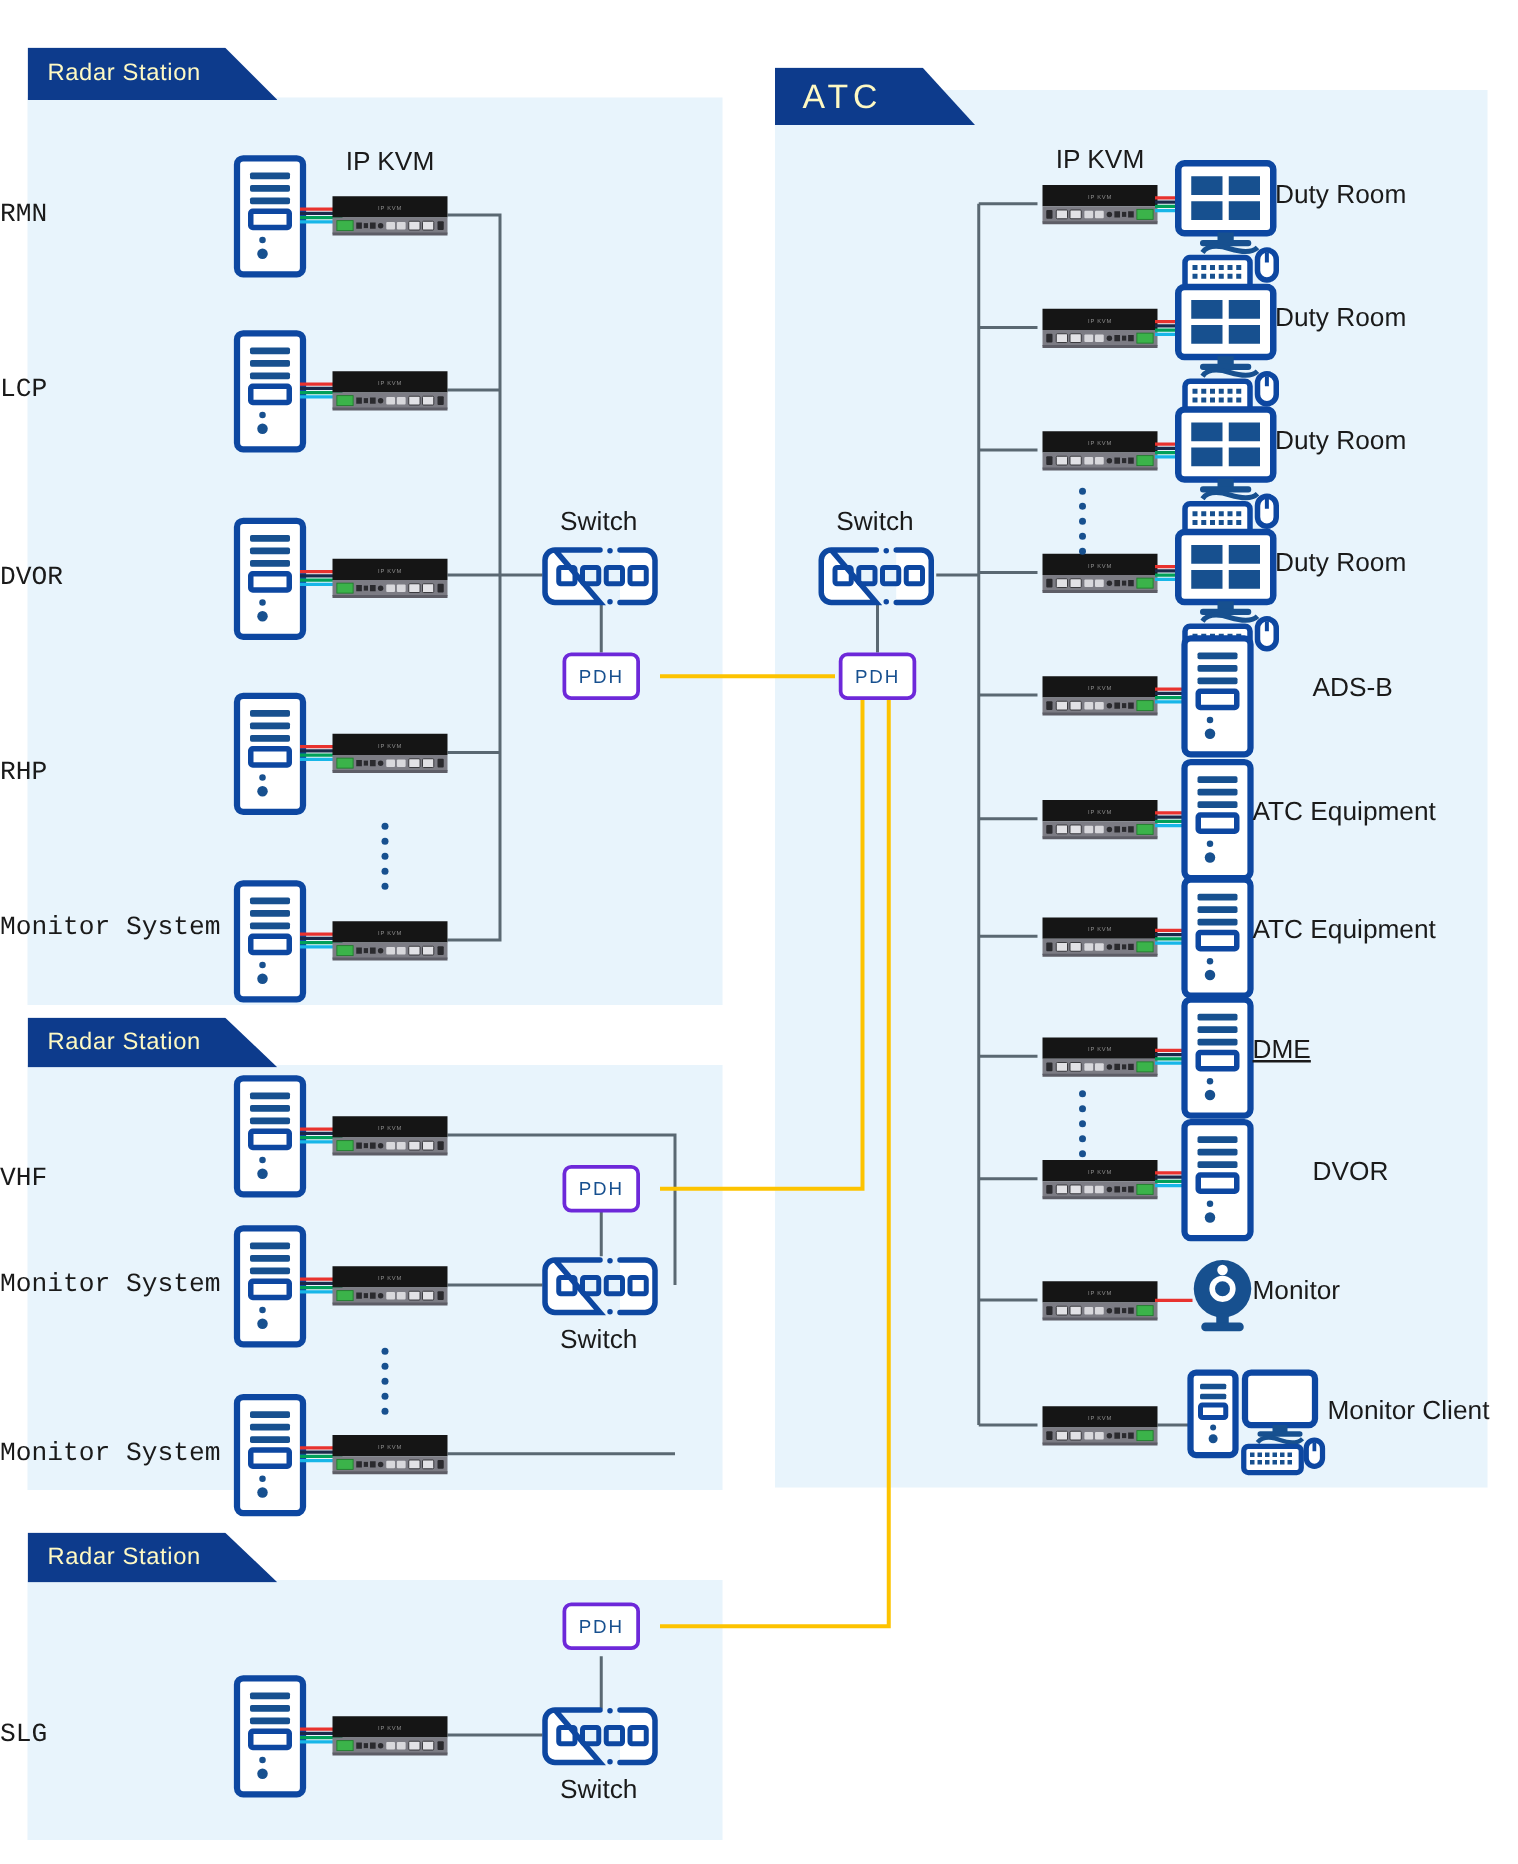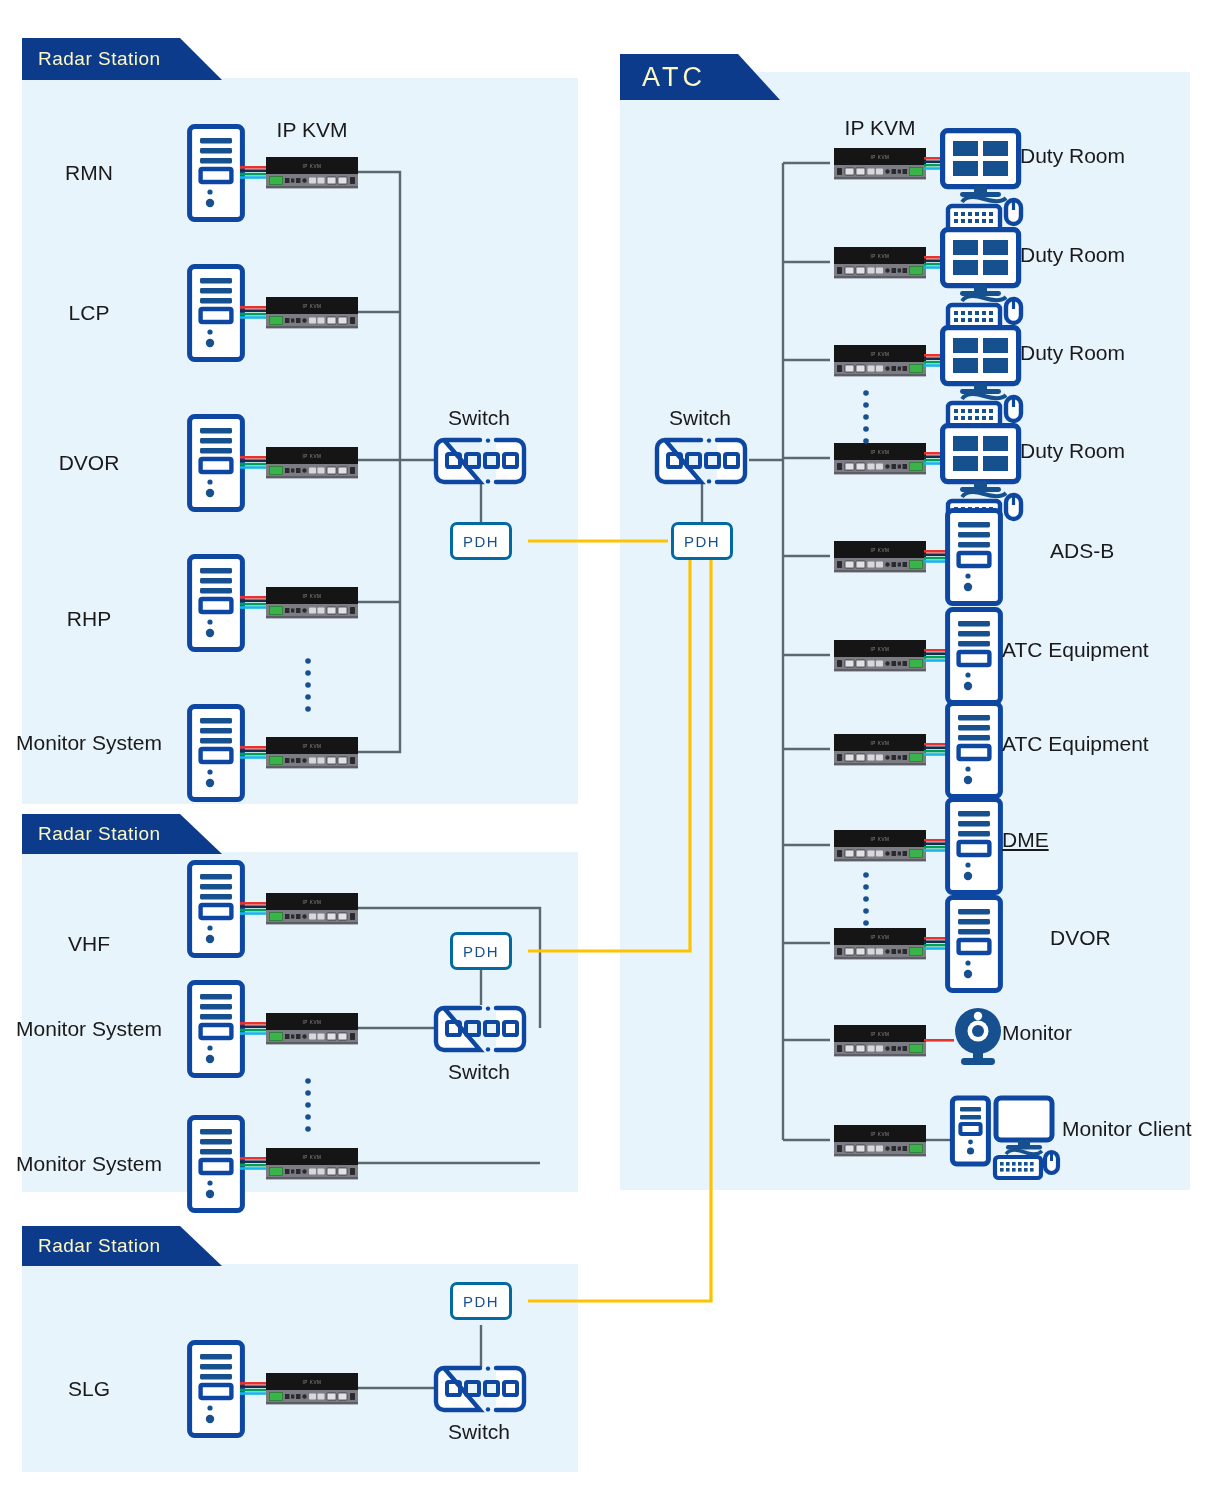--- a/index.html
+++ b/index.html
@@ -23,32 +23,32 @@
     letter-spacing: 0.5px;
   }
   .banner.skew { clip-path: polygon(0 0, calc(100% - 42px) 0, 100% 100%, 0 100%); }
   .lbl {
     position: absolute;
     color: #1a1a1a;
     font-size: 21px;
     white-space: nowrap;
     line-height: 1;
   }
-  .lbl.r { text-align: center; }
+  .lbl.r { text-align: left; font-family: Liberation Mono, monospace; }
   .cap {
     position: absolute;
     color: #1a1a1a;
     font-size: 21px;
     white-space: nowrap;
     text-align: center;
   }
   .pdh {
     position: absolute;
     background: #ffffff;
-    border: 3px solid #0369a1;
+    border: 3px solid #6d28d9;
     border-radius: 7px;
     color: #17508f;
     font-size: 15px;
     letter-spacing: 1.5px;
     display: flex;
     align-items: center;
     justify-content: center;
   }
 </style>
 </head>

